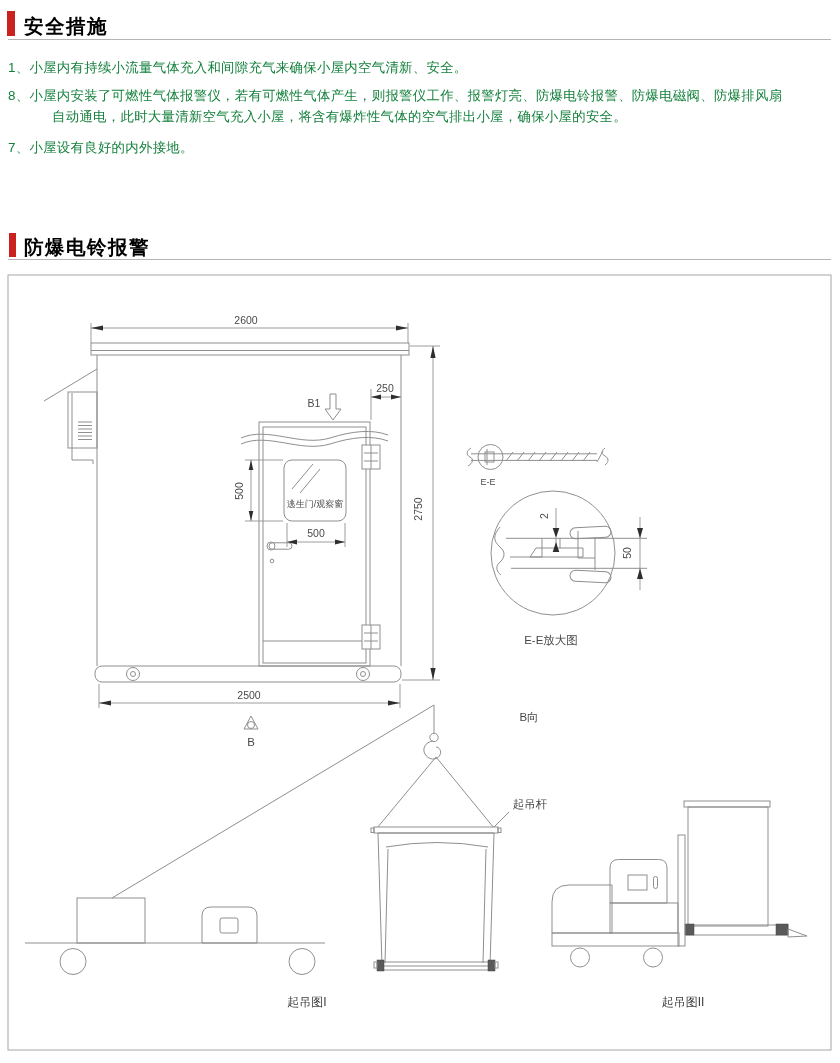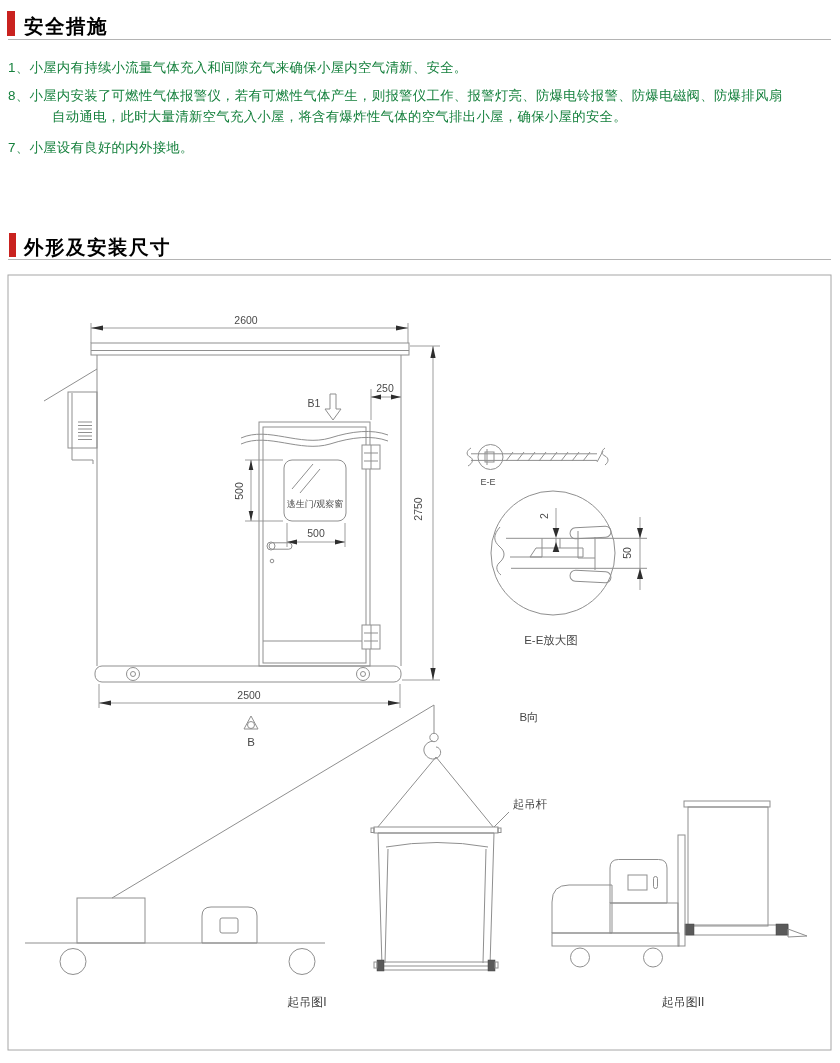--- a/index.html
+++ b/index.html
@@ -32,21 +32,21 @@
 <div class="sec-bar" style="left:7px; top:11px; width:8px; height:25px;"></div>
 <div class="sec-title" style="left:24px; top:13px;">安全措施</div>
 <div class="sec-rule" style="top:39px;"></div>
 
 <div class="body-line" style="left:8px;  top:59px;">1、小屋内有持续小流量气体充入和间隙充气来确保小屋内空气清新、安全。</div>
 <div class="body-line" style="left:8px;  top:87px;">8、小屋内安装了可燃性气体报警仪，若有可燃性气体产生，则报警仪工作、报警灯亮、防爆电铃报警、防爆电磁阀、防爆排风扇</div>
 <div class="body-line" style="left:24px; top:108px;margin-left:28px;">自动通电，此时大量清新空气充入小屋，将含有爆炸性气体的空气排出小屋，确保小屋的安全。</div>
 <div class="body-line" style="left:8px;  top:139px;">7、小屋设有良好的内外接地。</div>
 
 <div class="sec-bar" style="left:9px; top:233px; width:7px; height:24px;"></div>
-<div class="sec-title" style="left:24px; top:234px;">外形及安装尺寸</div>
+<div class="sec-title" style="left:24px; top:234px;">防爆电铃报警</div>
 <div class="sec-rule" style="top:259px;"></div>
 
 <svg width="840" height="1063" viewBox="0 0 840 1063">
 
   <rect x="8" y="275" width="823" height="775" class="frame"></rect>
 
   <g>
 
     <g>
       <line class="dim" x1="91" y1="343" x2="91" y2="323"></line>

